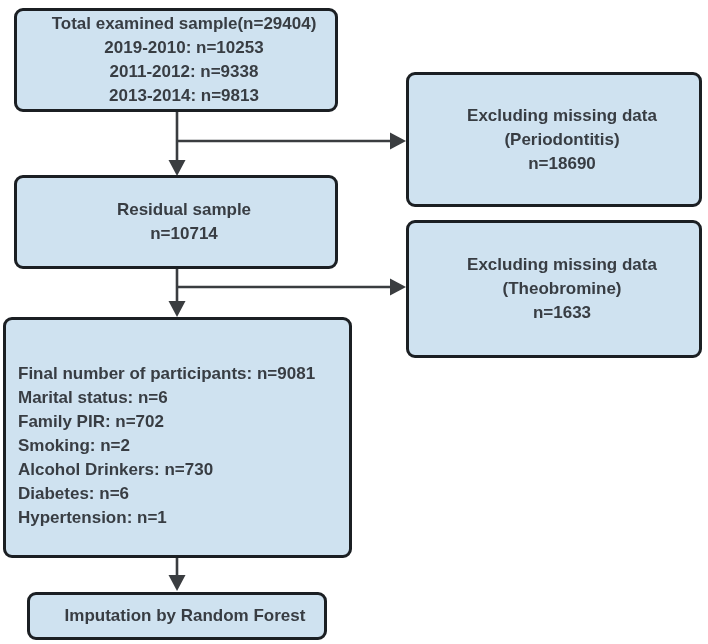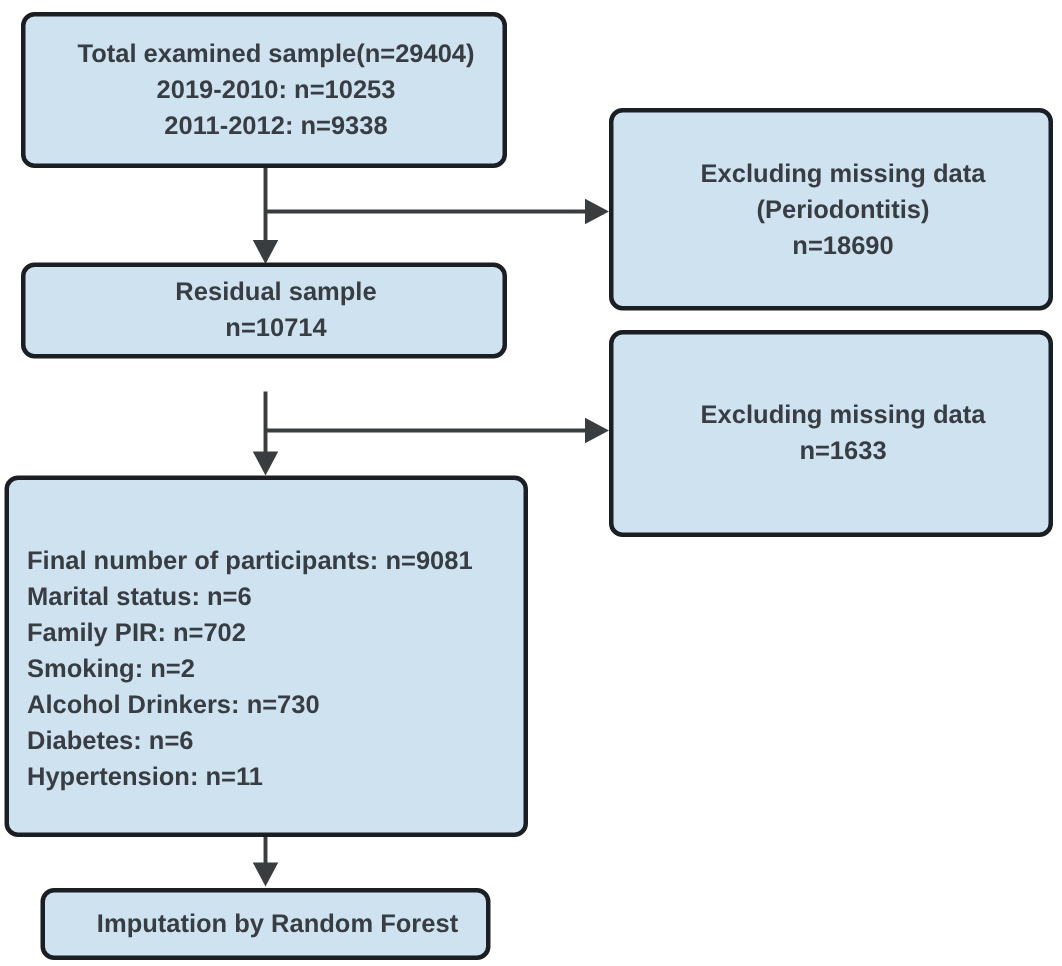--- a/index.html
+++ b/index.html
@@ -64,45 +64,47 @@
     <g>
       <line x1="177" y1="558" x2="177" y2="577"></line>
       <polygon points="168.5,575 185.5,575 177,591"></polygon>
     </g>
   </svg>
 
   <div class="box center" style="left:14px;top:8px;width:324px;height:104px;">
     <div class="line">Total examined sample(n=29404)</div>
     <div class="line">2019-2010: n=10253</div>
     <div class="line">2011-2012: n=9338</div>
+    <div class="line">2013-2014: n=9813</div>
   </div>
 
   <div class="box center" style="left:406px;top:72px;width:296px;height:135px;">
     <div class="line">Excluding missing data</div>
     <div class="line">(Periodontitis)</div>
     <div class="line">n=18690</div>
   </div>
 
-  <div class="box center" style="left:14px;top:175px;width:324px;height:64px;">
+  <div class="box center" style="left:14px;top:175px;width:324px;height:94px;">
     <div class="line">Residual sample</div>
     <div class="line">n=10714</div>
   </div>
 
   <div class="box center" style="left:406px;top:220px;width:296px;height:138px;">
     <div class="line">Excluding missing data</div>
+    <div class="line">(Theobromine)</div>
     <div class="line">n=1633</div>
   </div>
 
   <div class="box left" style="left:3px;top:317px;width:349px;height:241px;">
     <div class="line">Final number of participants: n=9081</div>
     <div class="line">Marital status: n=6</div>
     <div class="line">Family PIR: n=702</div>
     <div class="line">Smoking: n=2</div>
     <div class="line">Alcohol Drinkers: n=730</div>
     <div class="line">Diabetes: n=6</div>
-    <div class="line">Hypertension: n=11</div>
+    <div class="line">Hypertension: n=1</div>
   </div>
 
   <div class="box center" style="left:27px;top:592px;width:300px;height:48px;">
     <div class="line">Imputation by Random Forest</div>
   </div>
 
 </div>
 
 </body></html>

